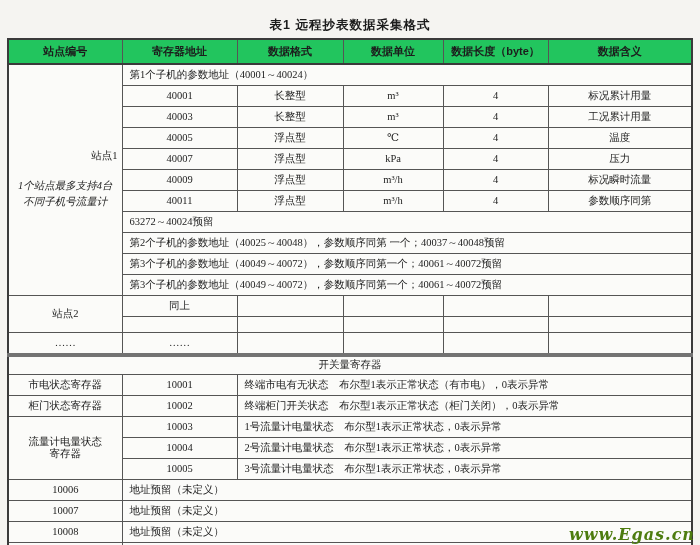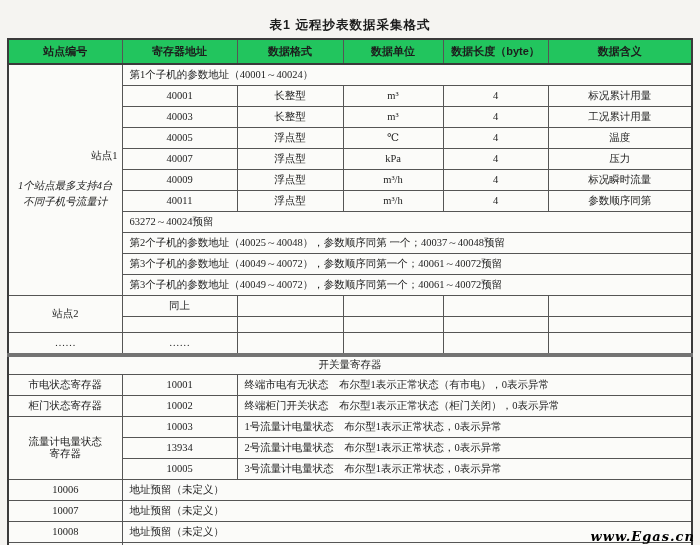--- a/index.html
+++ b/index.html
@@ -53,24 +53,24 @@
   .station-cell{
     vertical-align:middle;
   }
   .station-cell .station-name{margin-bottom:16px;text-align:right;}
   .station-cell .station-note{line-height:1.5;font-style:italic;}
   .section-title-cell{font-size:10.5px;}
   .watermark{
     position:absolute;
     right:5px;
     bottom:1px;
-    color:#000000;
+    color:#4d7c0f;
     font-style:italic;
     font-weight:bold;
-    font-size:13px;
+    font-size:16px;
     font-family:"DejaVu Serif","Liberation Serif",serif;
     letter-spacing:1px;
   }
 </style>
 </head>
 <body>
 
 <div class="doc-title">表1  远程抄表数据采集格式</div>
 
 <table class="meter-table">
@@ -200,21 +200,21 @@
 
   <tr>
     <td rowspan="3" class="station-cell">
       <div>流量计电量状态</div>
       <div>寄存器</div>
     </td>
     <td>10003</td>
     <td colspan="4" class="left">1号流量计电量状态　布尔型1表示正常状态，0表示异常</td>
   </tr>
   <tr>
-    <td>13934</td>
+    <td>10004</td>
     <td colspan="4" class="left">2号流量计电量状态　布尔型1表示正常状态，0表示异常</td>
   </tr>
   <tr>
     <td>10005</td>
     <td colspan="4" class="left">3号流量计电量状态　布尔型1表示正常状态，0表示异常</td>
   </tr>
 
   <tr>
     <td>10006</td>
     <td colspan="5" class="left">地址预留（未定义）</td>

